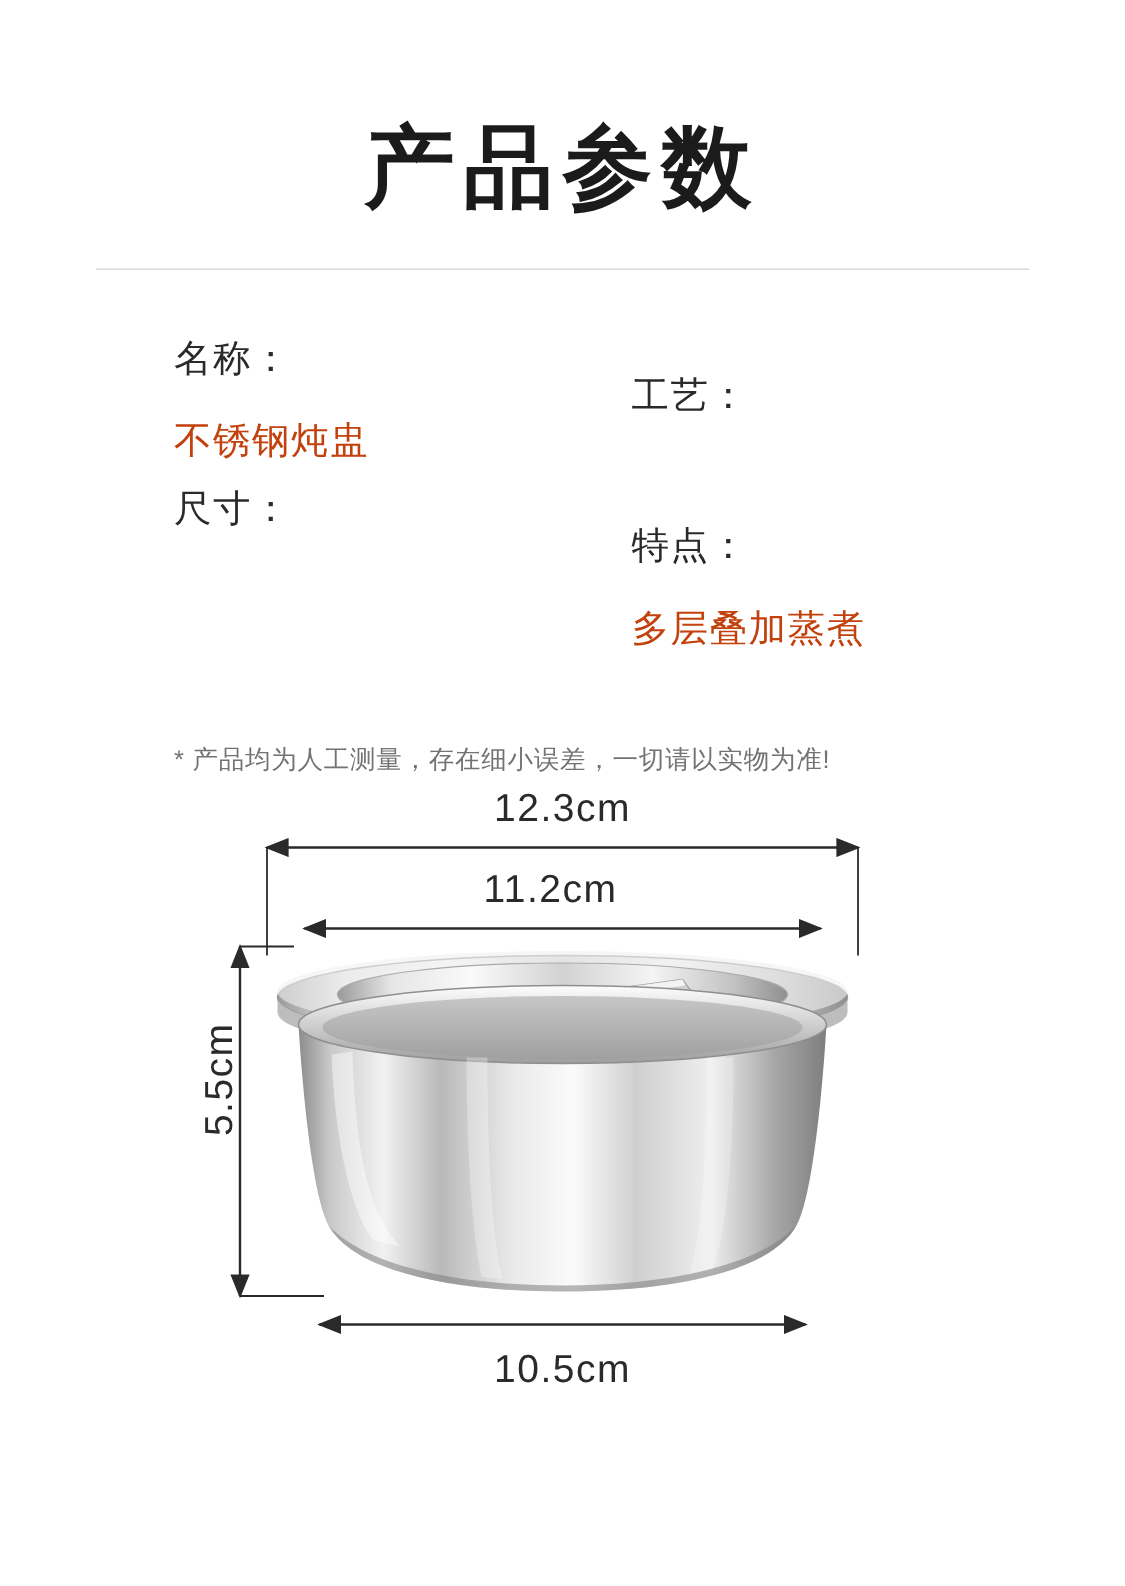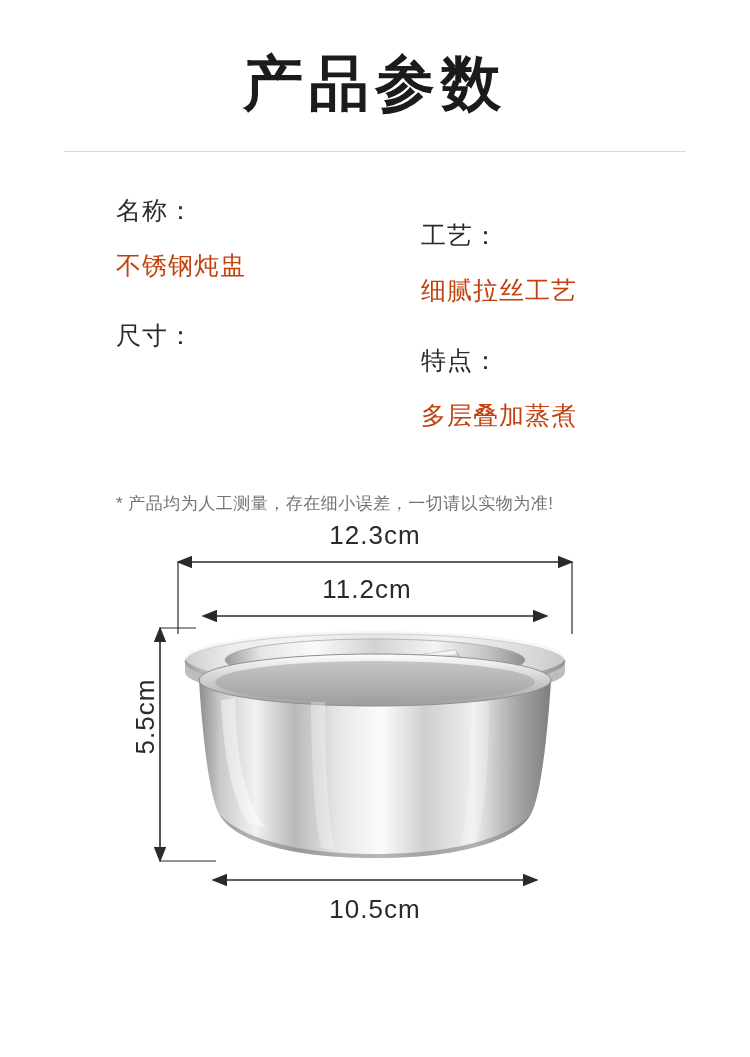--- a/index.html
+++ b/index.html
@@ -29,20 +29,21 @@
     letter-spacing: 1px;
     line-height: 1;
     margin-bottom: 14px;
   }
   .main-title {
     font-size: 60px;
     font-weight: bold;
     letter-spacing: 6px;
     line-height: 1.05;
     color: #1b1b1b;
+    margin-top: 28px;
   }
 
   .divider {
     width: 622px;
     height: 1px;
     background: #d8d8d8;
     margin: 36px auto 0 auto;
   }
 
   
@@ -129,21 +130,20 @@
 
 <div class="spec-grid">
 
   <div class="spec-cell">
     <div class="spec-label">名称：</div>
     <div class="spec-value">不锈钢炖盅</div>
   </div>
 
   <div class="spec-cell right">
     <div class="spec-label">工艺：</div>
-    <div class="spec-value">细腻拉丝工艺</div>
   </div>
 
   <div class="spec-cell">
     <div class="spec-label">尺寸：</div>
     <div class="spec-value"></div>
   </div>
 
   <div class="spec-cell right">
     <div class="spec-label">特点：</div>
     <div class="spec-value">多层叠加蒸煮</div>

